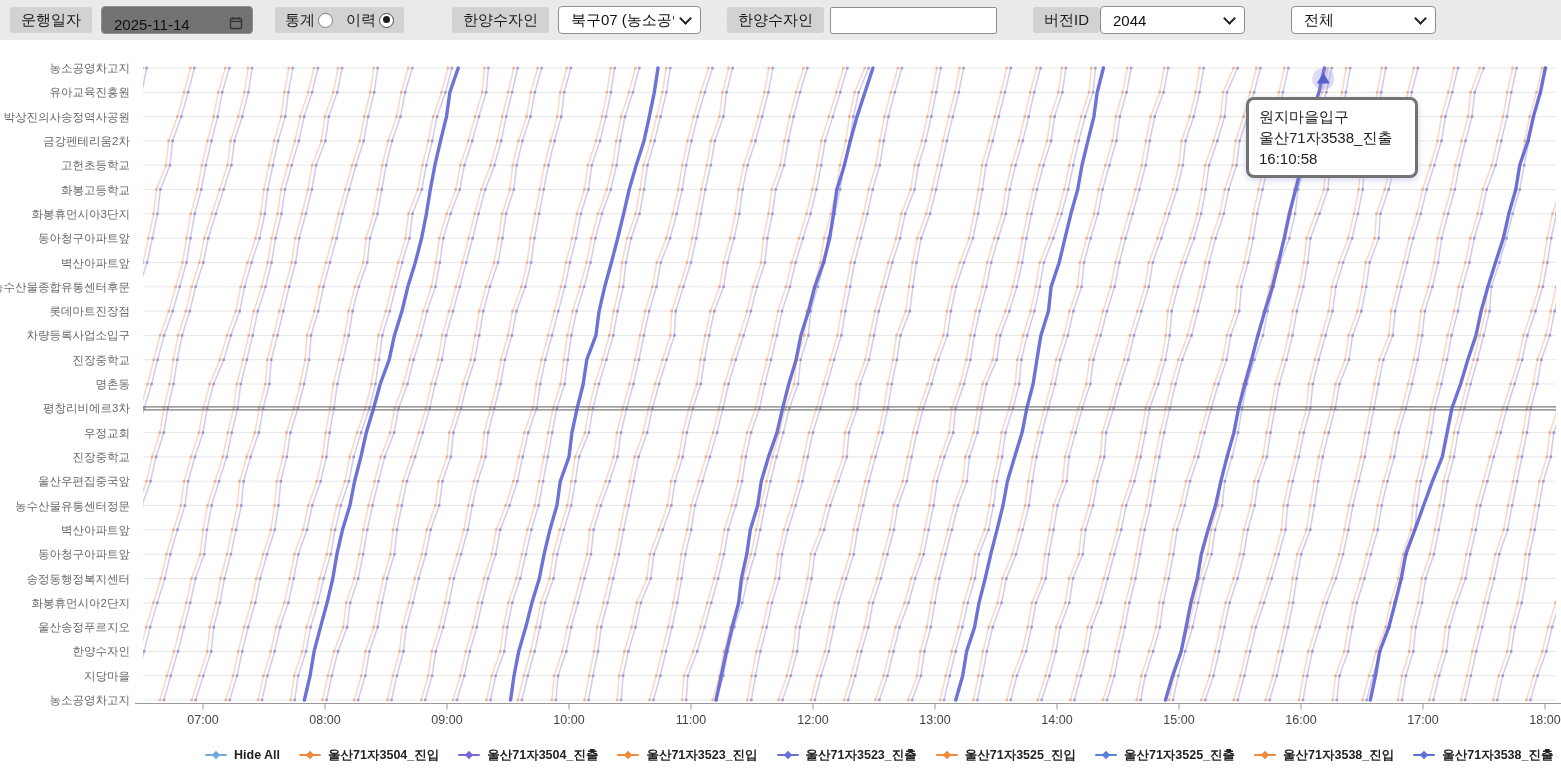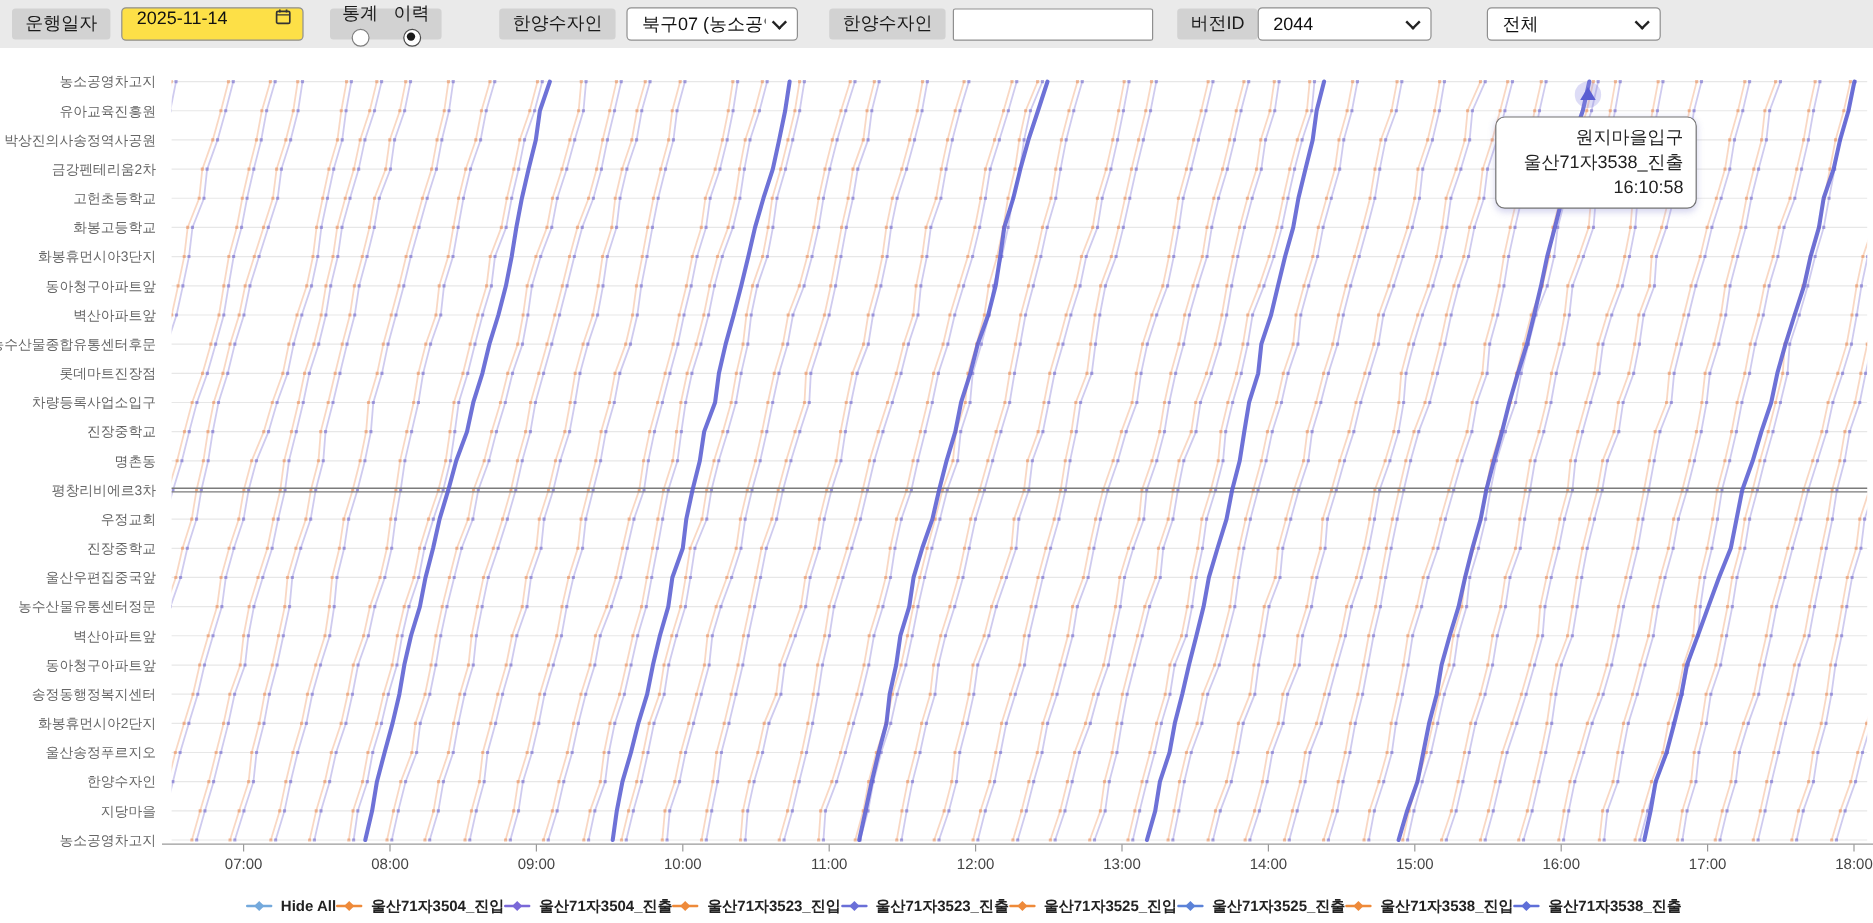--- a/index.html
+++ b/index.html
@@ -4,53 +4,53 @@
 <style>
   html,body{margin:0;padding:0;background:#fff;}
   body{width:1561px;height:769px;overflow:hidden;font-family:"Liberation Sans",sans-serif;}
   .app{position:relative;width:1561px;height:769px;}
 
   
   .toolbar{position:absolute;left:0;top:0;width:1561px;height:40px;background:#eaeaea;
            display:flex;align-items:center;z-index:5;}
   .tlabel{background:#d2d2d2;color:#1a1a1a;font-size:15px;height:26px;line-height:26px;
           padding:0 11px;border-radius:3px;flex:none;}
-  .dateinput{background:#fde047;border:1px solid #8f8f8f;border-radius:4px;height:28px;width:152px;
-             display:flex;align-items:flex-start;justify-content:space-between;box-sizing:border-box;
+  .dateinput{background:#737373;border:1px solid #8f8f8f;border-radius:4px;height:28px;width:152px;
+             display:flex;align-items:flex-end;justify-content:space-between;box-sizing:border-box;
              padding:0 9px 0 12px;font-size:15px;color:#111;flex:none;}
   .radiogroup{background:#d2d2d2;border-radius:3px;height:26px;display:flex;align-items:center;
               padding:0 10px;gap:13px;font-size:15px;color:#1a1a1a;flex:none;}
-  .radiogroup label{display:flex;align-items:center;gap:3px;cursor:default;flex-direction:column;}
+  .radiogroup label{display:flex;align-items:center;gap:3px;cursor:default;}
   .radio{width:15px;height:15px;border:1.5px solid #7e7e7e;border-radius:50%;background:#fff;
          box-sizing:border-box;display:inline-block;}
   .radio.checked{border-color:#4a4a4a;}
   .radio.checked::after{content:"";display:block;width:7px;height:7px;border-radius:50%;
          background:#1b1b1b;margin:2.5px;}
   .selectbox{background:#fff;border:1px solid #8f8f8f;border-radius:4px;height:28px;
              display:flex;align-items:center;justify-content:space-between;box-sizing:border-box;
              padding:0 9px 0 12px;font-size:15px;color:#111;flex:none;}
   .selval{overflow:hidden;white-space:nowrap;}
   .chev{width:7px;height:7px;border-right:2px solid #222;border-bottom:2px solid #222;
         transform:rotate(45deg);margin:-3px 1px 0 7px;flex:none;}
   .textinput{background:#fff;border:1px solid #8f8f8f;border-radius:2px;height:27px;width:167px;
              box-sizing:border-box;font-size:15px;padding:0 8px;font-family:inherit;flex:none;}
   .calicon{flex:none;margin-left:8px;}
 
   
   #chart{position:absolute;left:0;top:0;z-index:1;}
 
   .tooltip{position:absolute;left:1246px;top:97px;width:146px;z-index:6;background:#fff;
-           border:1px solid #737373;border-radius:8px;box-shadow:0 2px 6px rgba(110,110,200,.3);
-           padding:6px 10px;font-size:15px;line-height:21px;color:#222;text-align:right;}
+           border:3px solid #737373;border-radius:8px;box-shadow:0 2px 6px rgba(110,110,200,.3);
+           padding:6px 10px;font-size:15px;line-height:21px;color:#222;}
 
   
   .legend{position:absolute;left:0;top:742px;width:1561px;height:26px;z-index:5;background:#fff;
           display:flex;align-items:center;white-space:nowrap;overflow:hidden;
           padding-left:205px;box-sizing:border-box;font-size:12.5px;font-weight:bold;color:#222;}
-  .legenditem{display:inline-flex;align-items:center;flex:none;justify-content:flex-end;}
+  .legenditem{display:inline-flex;align-items:center;margin-right:19px;flex:none;justify-content:flex-end;}
   .lmark{position:relative;width:22px;height:2.6px;border-radius:1px;margin-right:7px;display:inline-block;}
   .lmark::after{content:"";position:absolute;left:8px;top:-2px;width:6px;height:6px;
                 transform:rotate(45deg);background:inherit;}
 </style>
 </head>
 <body>
 
 <div class="app">
 
   <svg id="chart" width="1561" height="769">
@@ -385,21 +385,21 @@
 
     <div class="selectbox" style="margin-left:9px;width:143px">
       <span class="selval">북구07 (농소공영차</span>
       <span class="chev"></span>
     </div>
 
     <span class="tlabel" style="margin-left:26px">한양수자인</span>
 
     <input class="textinput" style="margin-left: 6px;" type="text" value="">
 
-    <span class="tlabel" style="margin-left:20px">버전ID</span>
+    <span class="tlabel" style="margin-left:36px">버전ID</span>
 
     <div class="selectbox" style="margin-left:0;width:145px">
       <span class="selval">2044</span>
       <span class="chev"></span>
     </div>
 
     <div class="selectbox" style="margin-left:46px;width:145px">
       <span class="selval">전체</span>
       <span class="chev"></span>
     </div>

